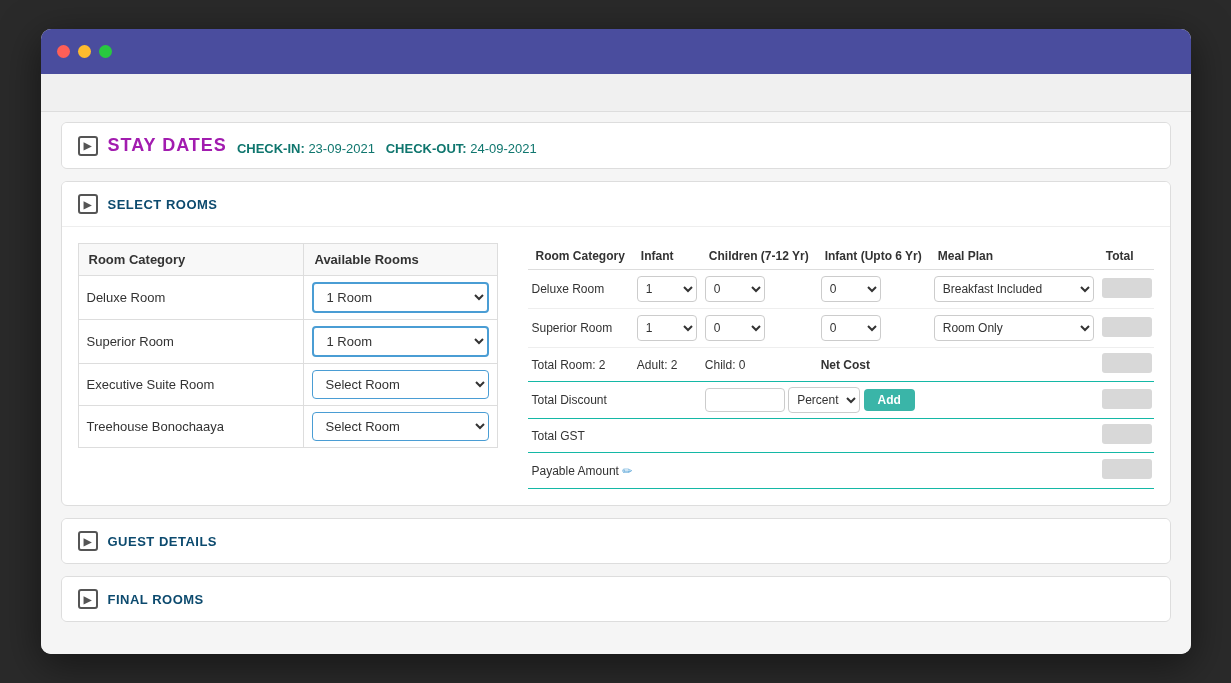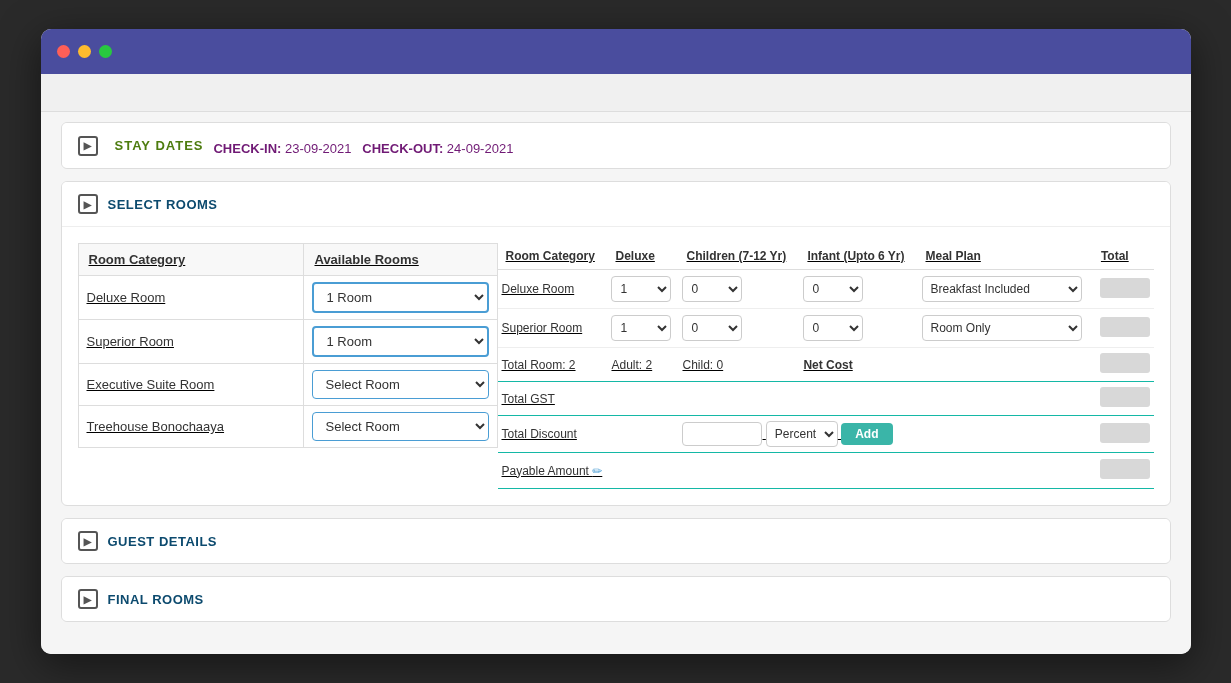--- a/index.html
+++ b/index.html
@@ -80,39 +80,38 @@
       letter-spacing: 0.5px;
     }
     .stay-dates-bar {
       display: flex;
       align-items: center;
       gap: 10px;
       padding: 12px 16px;
     }
     .stay-dates-label {
       font-weight: bold;
-      font-size: 13px;
-      color: #4d7c0f;
+      font-size: 18px;
+      color: #a21caf;
       letter-spacing: 1px;
-      margin-left: 7px;
     }
     .dates-info {
       font-size: 13px;
-      color: #701a75;
+      color: #0f766e;
       margin-top: 6px;
     }
     .dates-info strong {
       font-weight: bold;
     }
 
     
     .rooms-content {
       padding: 16px;
       display: flex;
-      text-decoration: underline;
+      gap: 30px;
     }
 
     
     .left-table {
       width: 420px;
       flex-shrink: 0;
     }
     .left-table table {
       width: 100%;
       border-collapse: collapse;
@@ -319,21 +318,21 @@
                 </tr>
               </tbody>
           </table>
         </div>
 
         <div class="right-table">
           <table>
             <thead>
               <tr>
                 <th>Room Category</th>
-                <th>Deluxe</th>
+                <th>Infant</th>
                 <th>Children (7-12 Yr)</th>
                 <th>Infant (Upto 6 Yr)</th>
                 <th>Meal Plan</th>
                 <th class="th-cost">Total</th>
 
               </tr>
             </thead>
             <tbody id="right-table-body">
             <tr>
                   <td>Deluxe Room</td>
@@ -354,26 +353,26 @@
               </tbody>
             <tfoot id="right-table-foot">
             <tr class="summary-row">
                   <td>Total Room: 2</td>
                   <td>Adult: 2</td>
                   <td>Child: 0</td>
                   <td colspan="2" class="net-cost-label">Net Cost</td>
                   <td style="text-align: right;"><span class="gray-box gray-box-md"></span></td>
                 </tr>
                 <tr class="summary-row">
-                  <td colspan="5">Total GST</td>
-                  <td style="text-align: right;"><span class="gray-box gray-box-md"></span></td>
-                </tr>
-                <tr class="summary-row">
                   <td colspan="2">Total Discount</td>
                   <td colspan="3"><input type="text" class="discount-input" style=""> <select class="discount-select"><option value="Percent">Percent</option><option value="Fixed">Fixed</option></select> <button class="add-btn">Add</button></td>
+                  <td style="text-align: right;"><span class="gray-box gray-box-md"></span></td>
+                </tr>
+                <tr class="summary-row">
+                  <td colspan="5">Total GST</td>
                   <td style="text-align: right;"><span class="gray-box gray-box-md"></span></td>
                 </tr>
                 <tr class="summary-row payable-row">
                   <td colspan="5">Payable Amount <span class="edit-icon">✏</span></td>
                   <td style="text-align: right;"><span class="gray-box gray-box-md"></span></td>
                 </tr>
               </tfoot>
           </table>
         </div>
 

